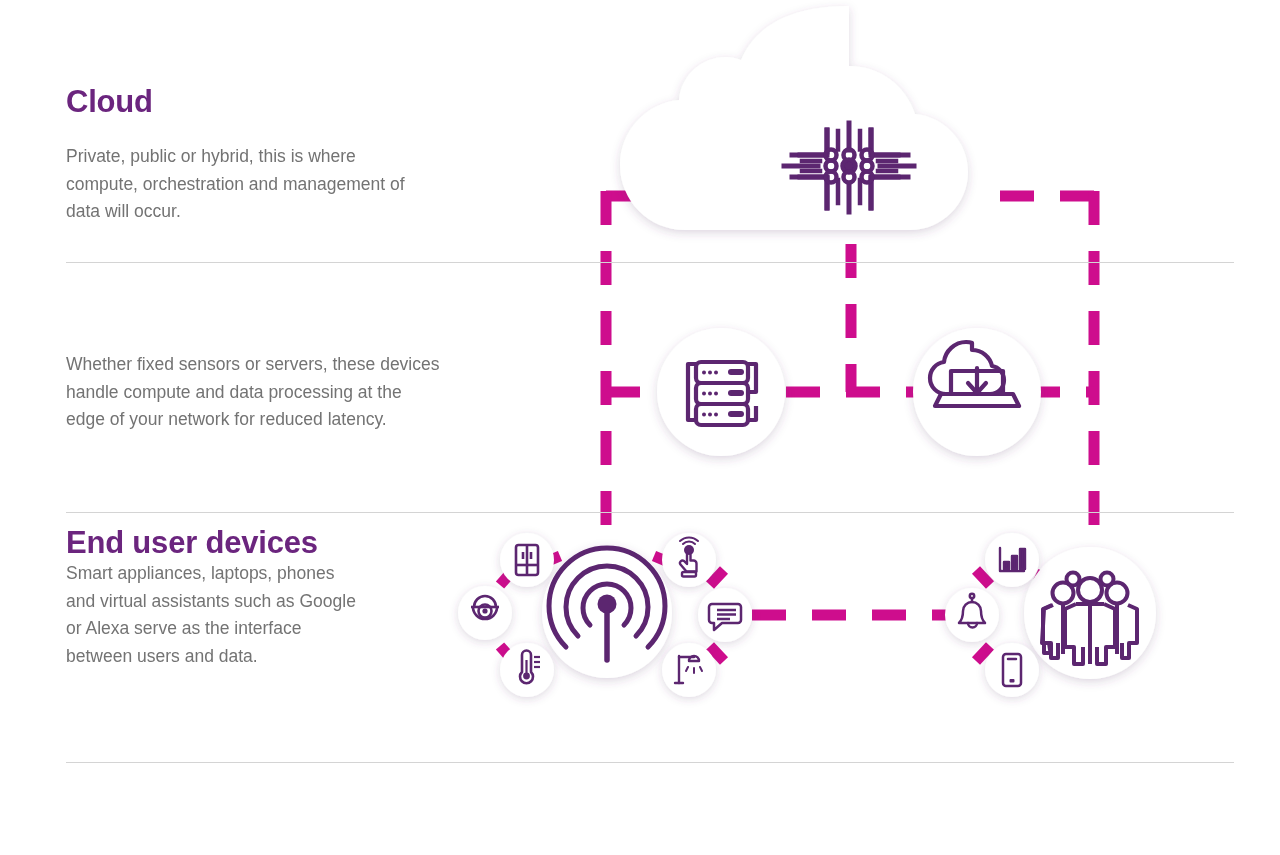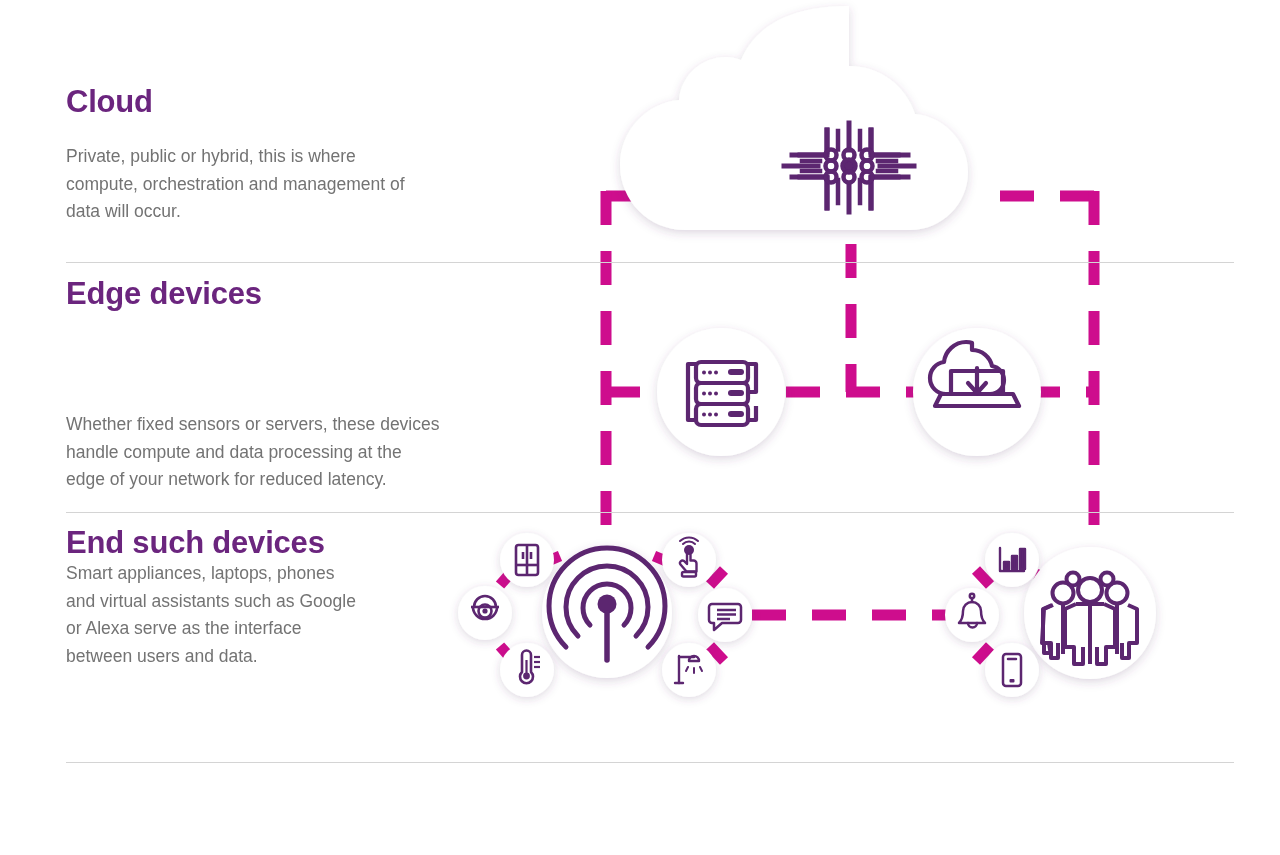--- a/index.html
+++ b/index.html
@@ -38,21 +38,21 @@
   .sec-body {
     font-size: 17.5px;
     line-height: 1.58;
     color: #737373;
     margin: 0;
     white-space: pre-line;
   }
   #sec-cloud       { top: 85px;  }
   #sec-cloud .sec-body { margin-top: 24px; }
   #sec-edge        { top: 277px; }
-  #sec-edge .sec-body  { margin-top: 100px; }
+  #sec-edge .sec-body  { margin-top: 74px; }
   #sec-end         { top: 526px; }
   #sec-end .sec-body   { }
 
   
   .divider {
     position: absolute;
     left: 66px;
     width: 1168px;
     height: 1px;
     background: #d4d4d4;
@@ -366,28 +366,27 @@
   </svg>
 
   <div class="text-col" id="sec-cloud">
     <h2 class="sec-title">Cloud</h2>
     <p class="sec-body">Private, public or hybrid, this is where
 compute, orchestration and management of
 data will occur.</p>
   </div>
 
   <div class="text-col" id="sec-edge">
-    <h2 class="sec-title">Edge devices</h2>
     <p class="sec-body">Whether fixed sensors or servers, these devices
 handle compute and data processing at the
 edge of your network for reduced latency.</p>
   </div>
 
   <div class="text-col" id="sec-end">
-    <h2 class="sec-title">End such devices</h2>
+    <h2 class="sec-title">End user devices</h2>
     <p class="sec-body">Smart appliances, laptops, phones
 and virtual assistants such as Google
 or Alexa serve as the interface
 between users and data.</p>
   </div>
 
   <div class="divider" id="divider-1"></div>
   <div class="divider" id="divider-2"></div>
   <div class="divider" id="divider-3"></div>
 

